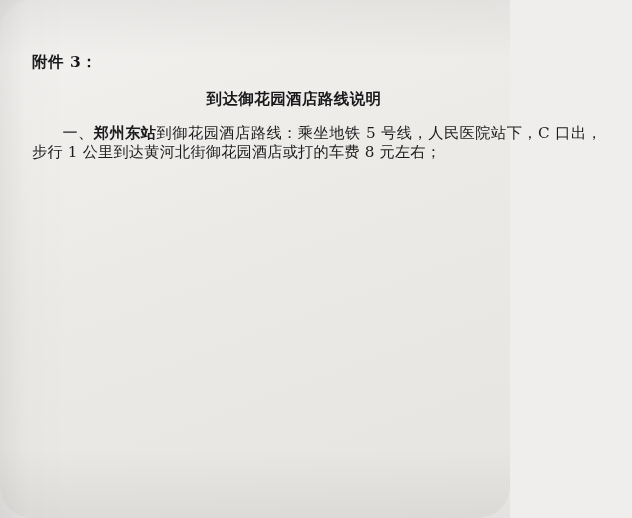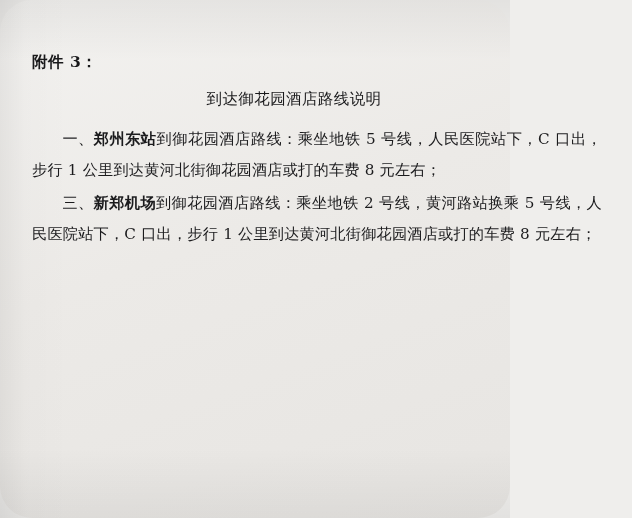--- a/index.html
+++ b/index.html
@@ -41,29 +41,29 @@
   .attach-label {
     font-size: 15.5px;
     font-weight: bold;
     letter-spacing: 0.5px;
     margin: 0 0 16px 0;
     color: #19191b;
   }
   .doc-title {
     text-align: center;
     font-size: 15.5px;
-    font-weight: normal;
+    font-weight: bold;
     margin: 0 0 14px 0;
     padding-right: 46px;
     color: #19191b;
     letter-spacing: 0.4px;
   }
   .para {
     font-size: 15.2px;
-    line-height: 31px;
+    line-height: 19px;
     margin: 0 0 2px 0;
     text-indent: 2em;
     text-align: justify;
     color: #1b1b1d;
     letter-spacing: 0.2px;
   }
   .para b {
     font-weight: bold;
   }
   .para .num {
@@ -78,19 +78,16 @@
 
     <div class="attach-label">附件 3：</div>
 
     <div class="doc-title">到达御花园酒店路线说明</div>
 
     <p class="para">
       <span class="num">一、</span><b>郑州东站</b><span>到御花园酒店路线：乘坐地铁 5 号线，人民医院站下，C 口出，步行 1 公里到达黄河北街御花园酒店或打的车费 8 元左右；</span>
     </p>
 
 
-    <p class="para">
-      <span class="num">三、</span><b>新郑机场</b><span>到御花园酒店路线：乘坐地铁 2 号线，黄河路站换乘 5 号线，人民医院站下，C 口出，步行 1 公里到达黄河北街御花园酒店或打的车费 8 元左右；</span>
-    </p>
 
 
   </div>
 </div>
 
 </body></html>

